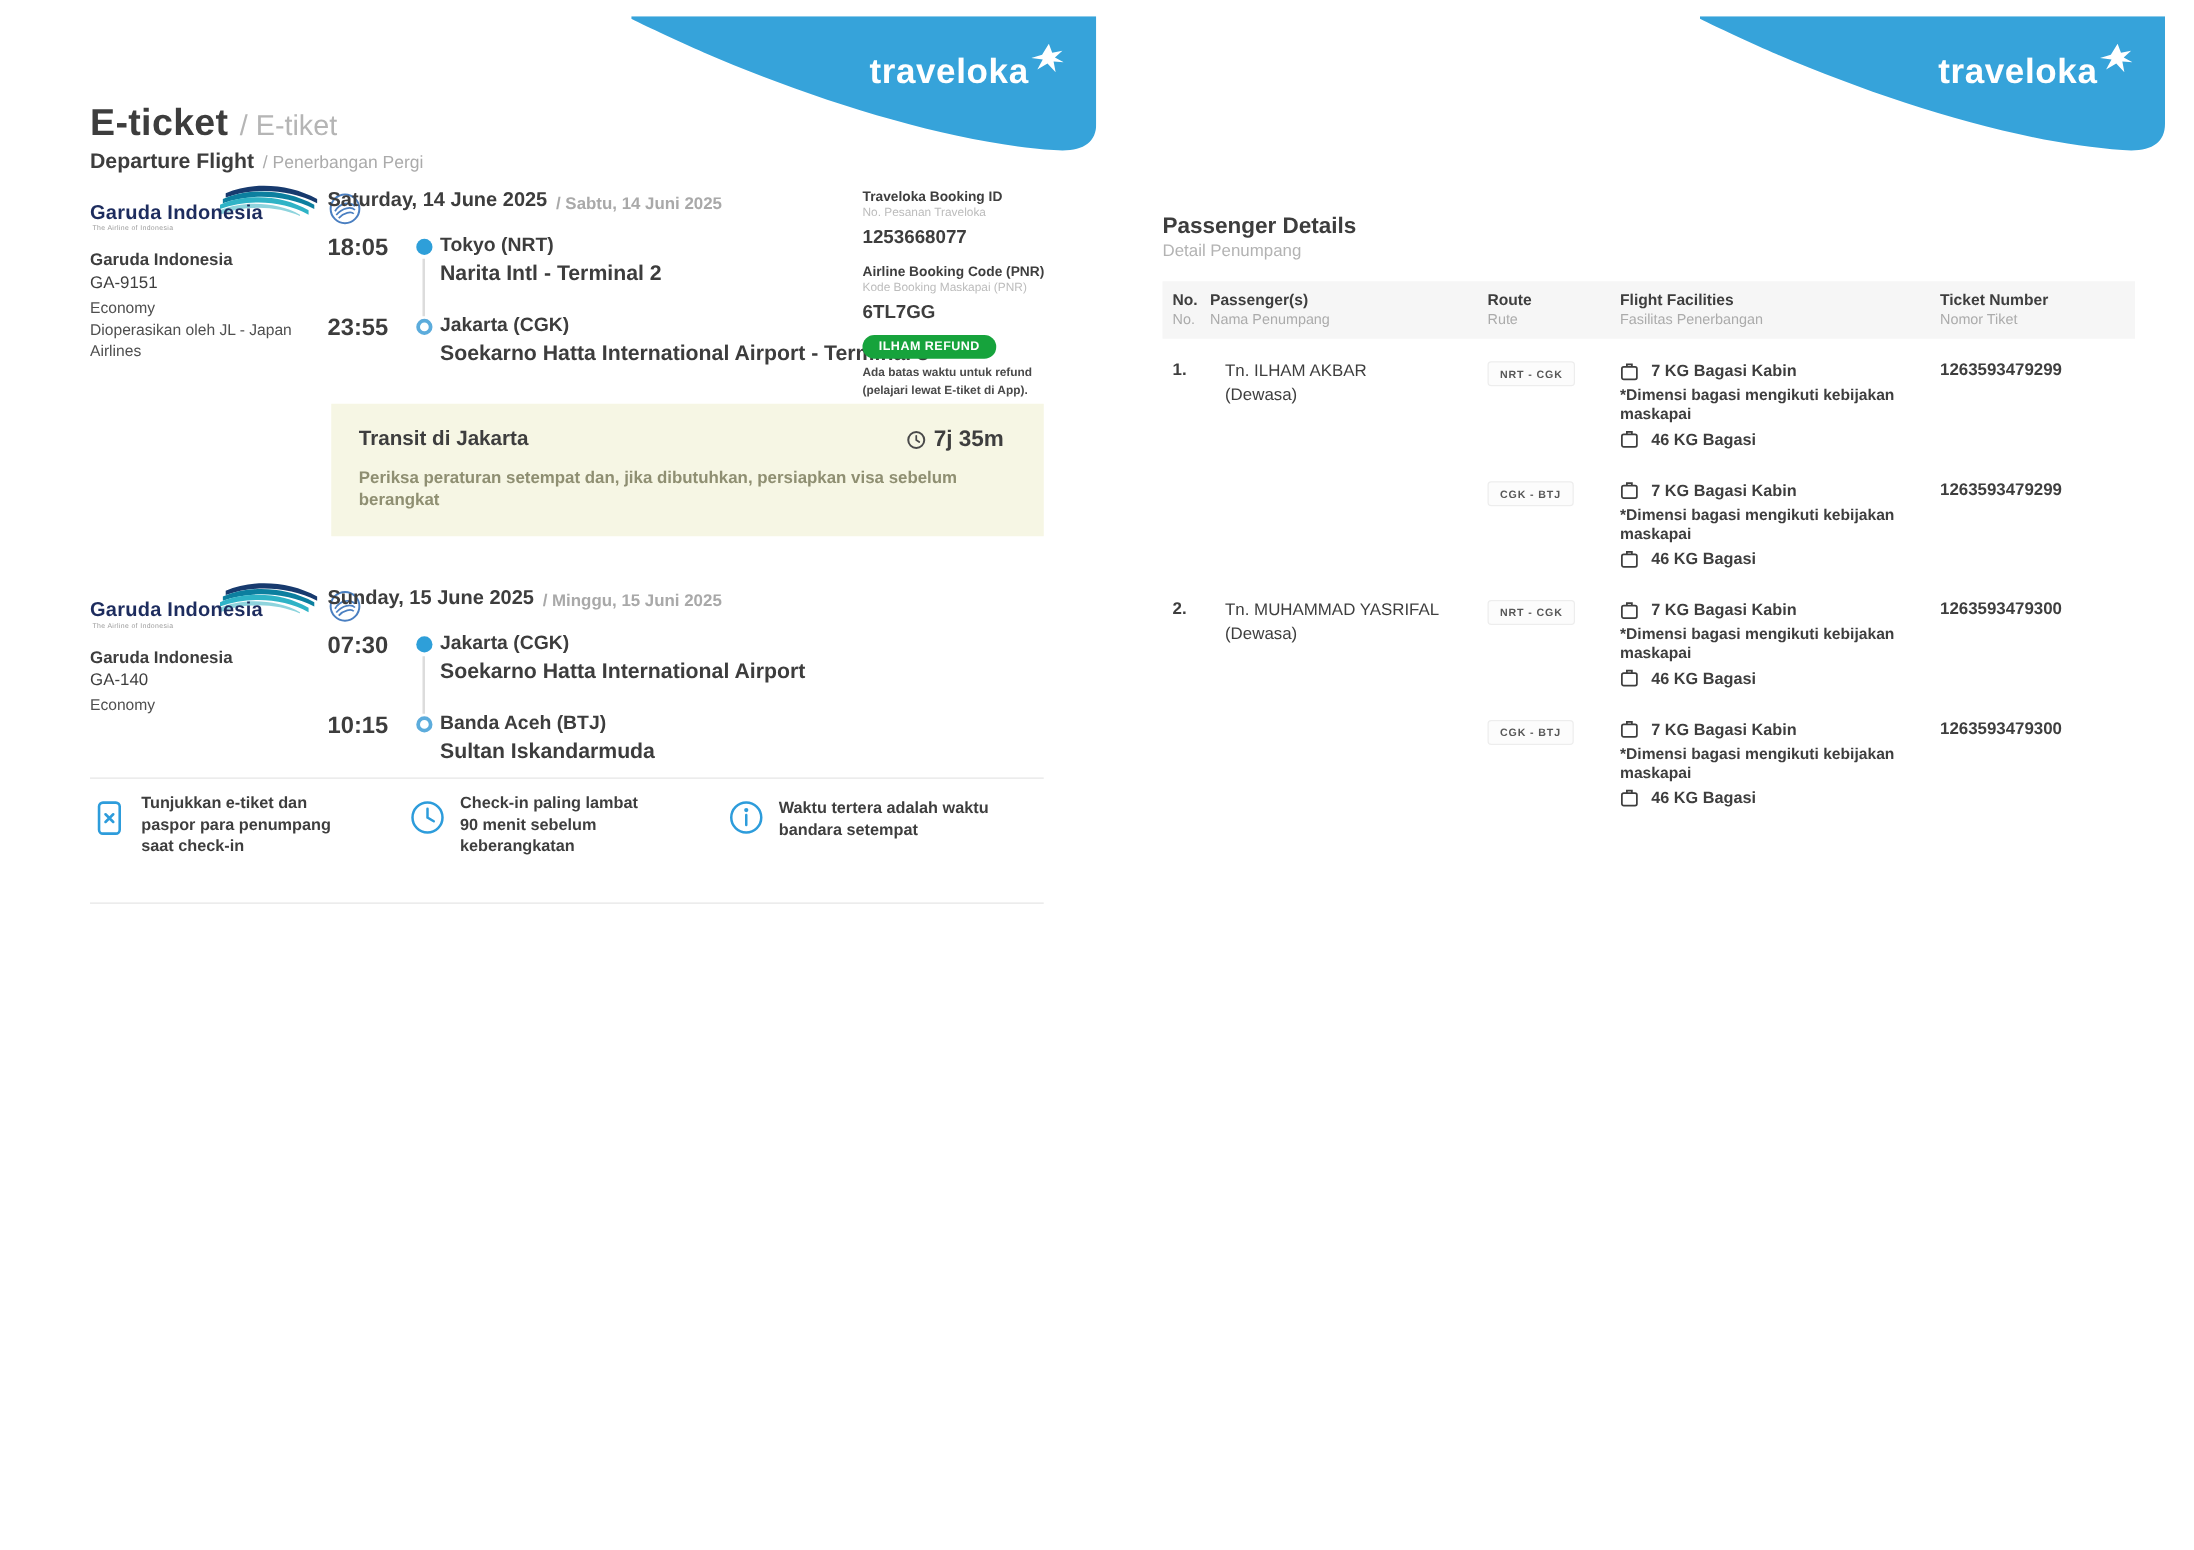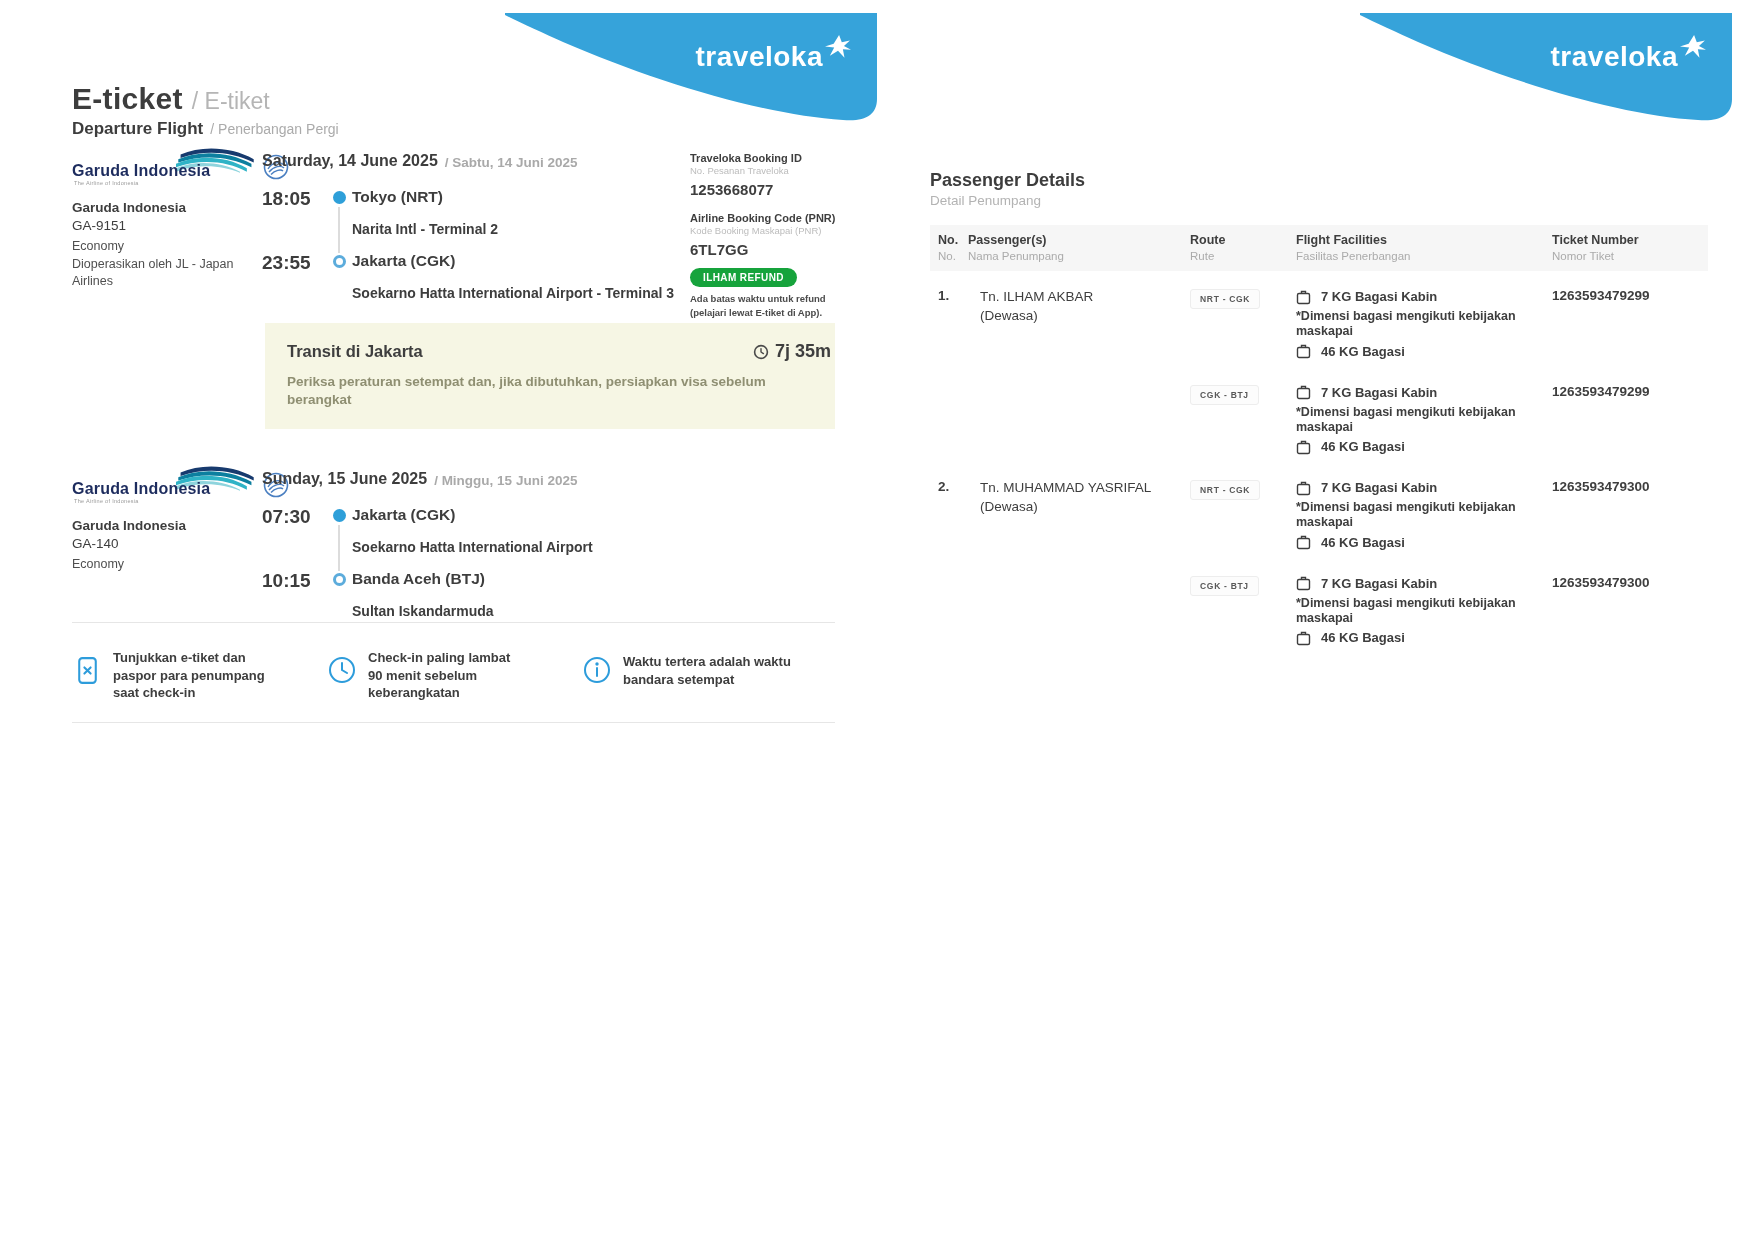--- a/index.html
+++ b/index.html
@@ -36,47 +36,47 @@
   .ai-no{font-size:13.5px;font-weight:400;color:#3e3e3e;}
   .ai-class{font-size:12.5px;color:#4f4f4f;margin-top:3px;}
   .ai-op{font-size:12.5px;color:#4f4f4f;margin-top:1px;}
   .dateline{position:absolute;left:190px;top:5px;display:flex;align-items:flex-end;gap:7px;white-space:nowrap;}
   .d-en{font-size:16px;font-weight:800;color:#3d3d3d;}
   .d-id{font-size:13.5px;font-weight:700;color:#a9a9a9;}
   .leg{position:absolute;left:190px;width:560px;}
   .leg-time{position:absolute;left:0;top:0;font-size:19px;font-weight:600;color:#3d3d3d;}
   .leg-place{position:absolute;left:90px;top:0;}
   .lp-city{font-size:15.5px;font-weight:700;color:#3d3d3d;}
-  .lp-air{font-size:14px;font-weight:700;color:#3d3d3d;margin-top:15px;}
+  .lp-air{font-size:17px;font-weight:700;color:#3d3d3d;margin-top:3px;}
   .dot{position:absolute;width:13px;height:13px;border-radius:50%;box-sizing:border-box;}
   .dot.solid{background:#2e9fd9;}
   .dot.hollow{background:#fff;border:3px solid #5cacdc;}
   .tline{position:absolute;width:2px;background:#dcdcdc;}
 
   
   .booking{position:absolute;left:618px;top:5px;width:170px;}
   .bk-label{font-size:11px;font-weight:800;color:#3e3e3e;}
   .bk-sub{font-size:9.5px;color:#bcbcbc;margin-top:1px;}
   .bk-val{font-size:15px;font-weight:800;color:#3e3e3e;margin:5px 0 14px 0;}
   .badge{display:inline-block;background:#16a33c;color:#fff;font-size:10px;font-weight:800;
          letter-spacing:0.4px;padding:4px 13px;border-radius:11px;}
   .bk-note{font-size:9.5px;font-weight:700;color:#4a4a4a;width:150px;line-height:1.5;margin-top:5px;}
 
   
   .transit{left:265px;top:323px;width:570px;box-sizing:border-box;background:#f6f6e4;
-           padding:18px 4px 20px 22px;}
+           padding:18px 32px 20px 22px;}
   .tr-top{display:flex;justify-content:space-between;align-items:center;}
   .tr-title{font-size:16.5px;font-weight:800;color:#3e3e3e;}
   .tr-dur{display:flex;align-items:center;gap:6px;font-size:18px;font-weight:800;color:#3e3e3e;}
   .tr-note{display:flex;align-items:center;gap:9px;margin-top:14px;font-size:14px;font-weight:800;color:#3e3e3e;}
   .tr-desc{margin-top:11px;font-size:13.5px;font-weight:700;color:#8f8f72;width:505px;line-height:1.35;}
 
   
   .divider{left:72px;width:763px;height:1px;background:#e6e6e6;}
-  .footnotes{left:72px;top:647px;width:763px;height:80px;}
+  .footnotes{left:72px;top:631px;width:763px;height:80px;}
   .fn-icon{position:absolute;top:8px;}
   .fn-text{position:absolute;top:2px;font-size:13px;font-weight:800;color:#3e3e3e;line-height:1.35;}
 
   
   .rp-title{left:930px;top:170px;}
   .rp-en{font-size:18px;font-weight:800;color:#3d3d3d;}
   .rp-id{font-size:13.5px;color:#b3b3b3;margin-top:2px;}
   .ptable{left:930px;top:225px;width:778px;}
   .thead{display:grid;grid-template-columns:38px 222px 106px 256px 156px;background:#f6f6f6;
          padding:8px 0 9px 0;box-sizing:border-box;}

